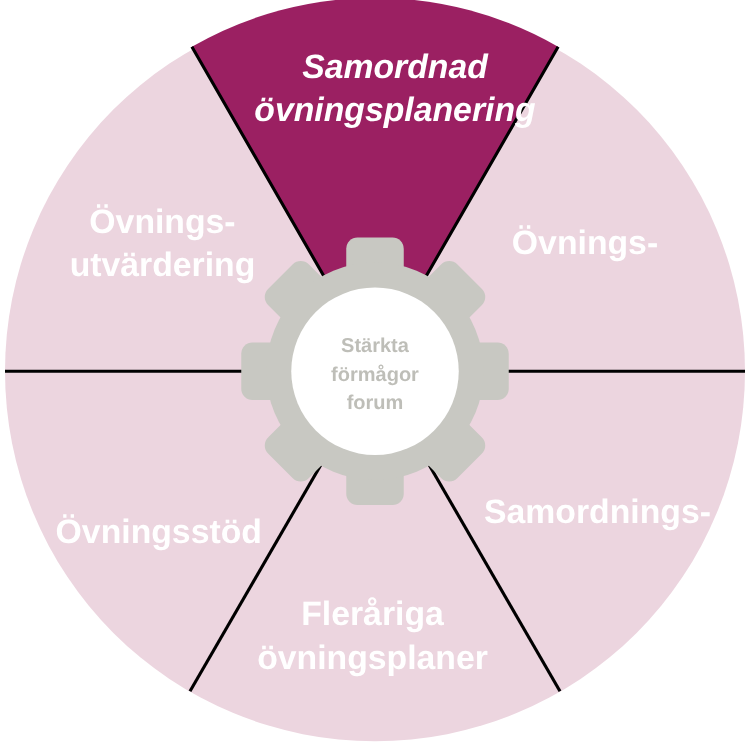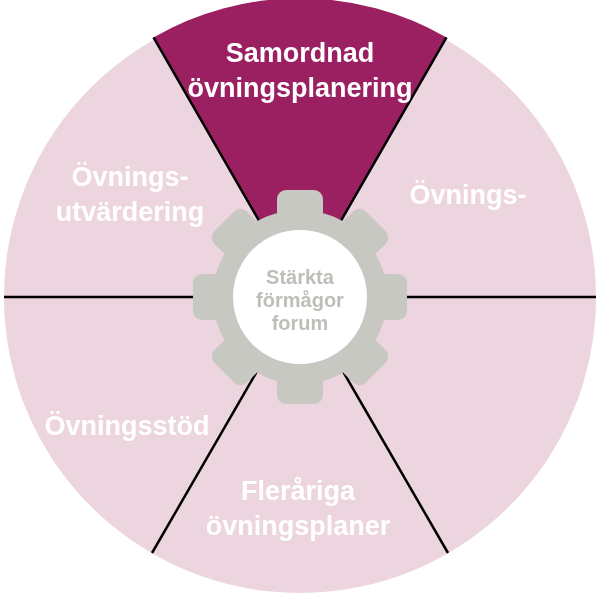--- a/index.html
+++ b/index.html
@@ -25,21 +25,21 @@
     white-space: nowrap;
   }
   .seg-label span { display: block; }
   .hub-label {
     position: absolute;
     left: 300px;
     top: 300px;
     transform: translate(-50%, -50%);
     text-align: center;
     font-weight: bold;
-    font-size: 20px;
+    font-size: 16px;
     line-height: 23px;
     color: #bebeb8;
     white-space: nowrap;
   }
   .hub-label span { display: block; }
 </style>
 </head>
 <body>
 
 <div class="stage">
@@ -68,30 +68,31 @@
         <rect x="277" y="190" width="46" height="52" rx="9" transform="rotate(225 300 297)"></rect>
         <rect x="277" y="190" width="46" height="52" rx="9" transform="rotate(270 300 297)"></rect>
         <rect x="277" y="190" width="46" height="52" rx="9" transform="rotate(315 300 297)"></rect>
       </g>
       <circle cx="300" cy="297" r="87"></circle>
     </g>
 
     <circle cx="300" cy="297" r="67" fill="#FFFFFF"></circle>
   </svg>
 
-  <div class="seg-label" style="left:300px; top:71px;">
+  <div class="seg-label" style="left:316px; top:71px;font-style:italic;">
     <span>Samordnad</span>
     <span>övningsplanering</span>
   </div>
 
   <div class="seg-label" style="left:468px; top:195px;">
     <span>Övnings-</span>
   </div>
 
   <div class="seg-label" style="left:478px; top:410px;">
+    <span>Samordnings-</span>
   </div>
 
   <div class="seg-label" style="left:298px; top:509px;">
     <span>Fleråriga</span>
     <span>övningsplaner</span>
   </div>
 
   <div class="seg-label" style="left:127px; top:394px;margin-top:32px;">
     <span>Övningsstöd</span>
   </div>

